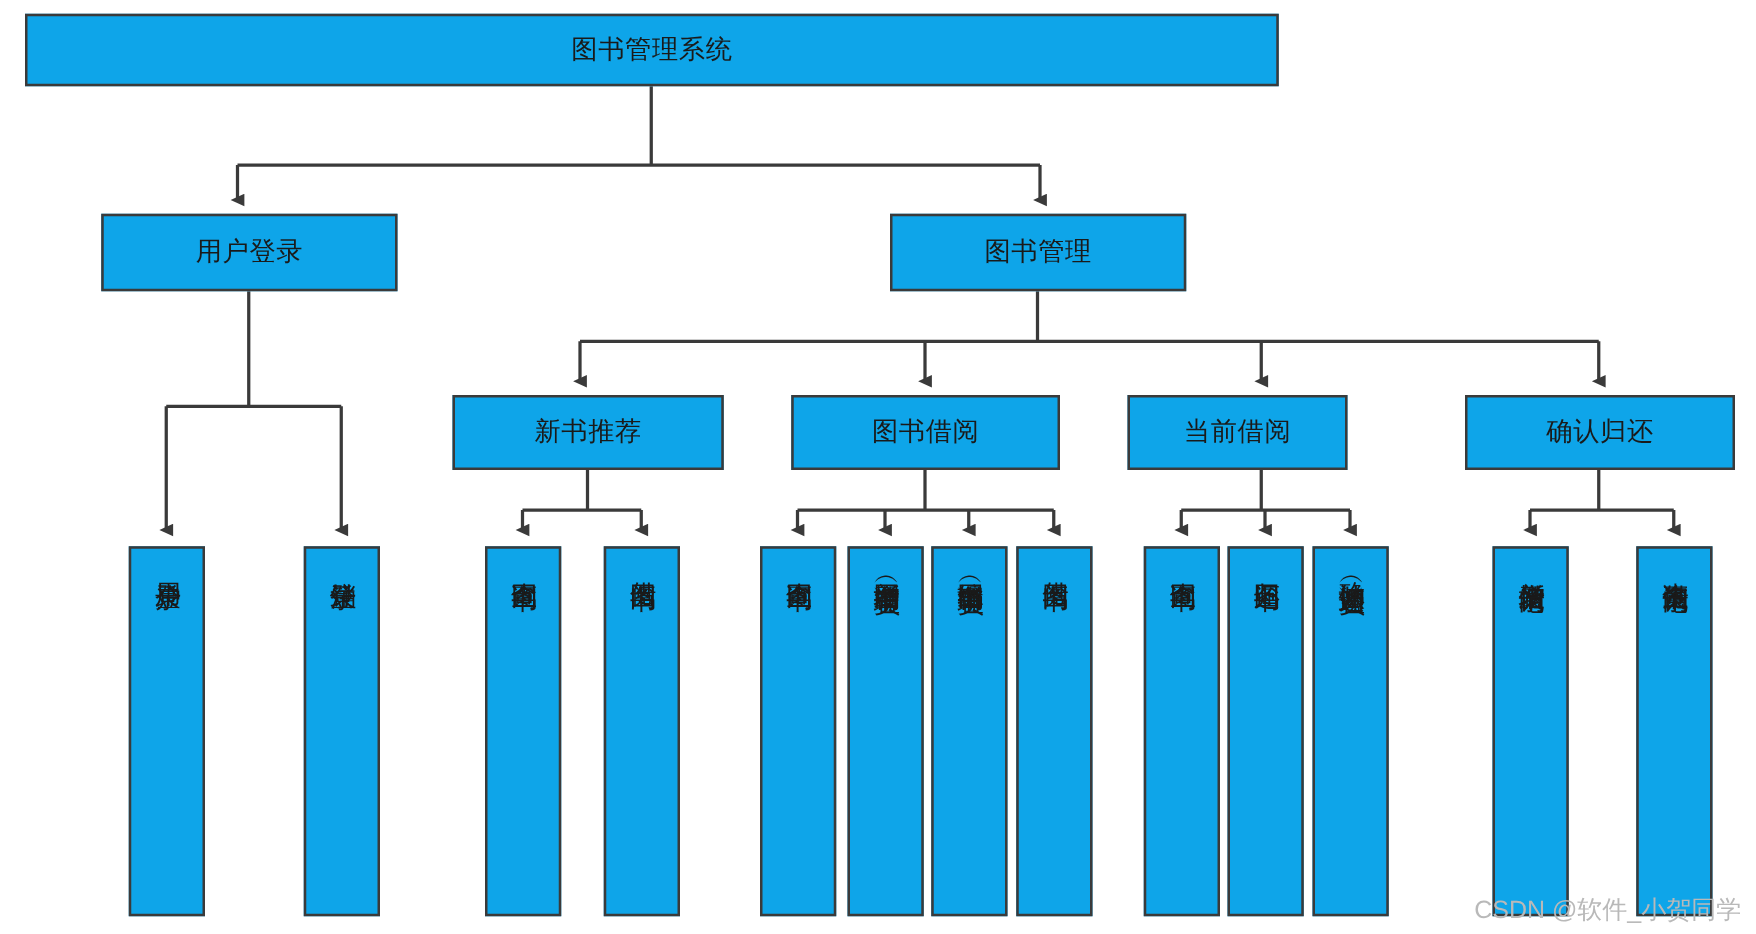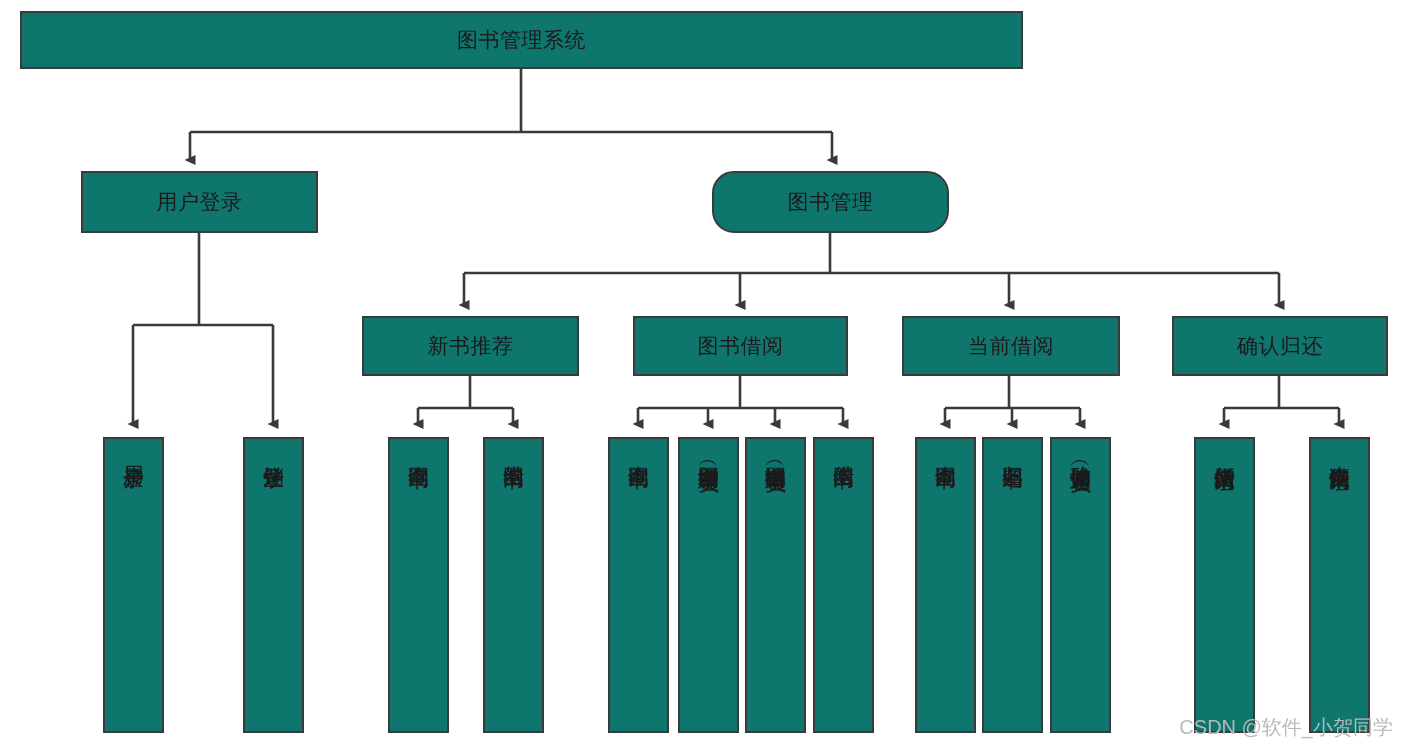--- a/index.html
+++ b/index.html
@@ -16,21 +16,21 @@
     overflow: hidden;
   }
   svg.wires {
     position: absolute;
     left: 0; top: 0;
     width: 1405px; height: 747px;
     pointer-events: none;
   }
   .node {
     position: absolute;
-    background: #0f766e;
+    background: #0ea5e9;
     border: 2.5px solid #3a3a3a;
     display: flex;
     align-items: center;
     justify-content: center;
     color: #1a1a1a;
   }
   .node .lbl {
     display: block;
     text-align: center;
     line-height: 1.18;
@@ -117,31 +117,31 @@
     </g>
   </svg>
 
   <div class="node horiz" style="left:20px; top:11px; width:1003px; height:58px;">
     <span class="lbl">图书管理系统</span>
   </div>
 
   <div class="node horiz" style="left:81px; top:171px; width:237px; height:62px;">
     <span class="lbl">用户登录</span>
   </div>
-  <div class="node horiz" style="left:712px; top:171px; width:237px; height:62px;border-radius:22px;">
+  <div class="node horiz" style="left:712px; top:171px; width:237px; height:62px;">
     <span class="lbl">图书管理</span>
   </div>
 
   <div class="node horiz" style="left:362px; top:316px; width:217px; height:60px;">
     <span class="lbl">新书推荐</span>
   </div>
   <div class="node horiz" style="left:633px; top:316px; width:215px; height:60px;">
     <span class="lbl">图书借阅</span>
   </div>
-  <div class="node horiz" style="left:902px; top:316px; width:218px; height:60px;">
+  <div class="node horiz" style="left:902px; top:316px; width:176px; height:60px;">
     <span class="lbl">当前借阅</span>
   </div>
   <div class="node horiz" style="left:1172px; top:316px; width:216px; height:60px;">
     <span class="lbl">确认归还</span>
   </div>
 
   <div class="node vert" style="left:103px; top:437px; width:61px; height:296px;">
     <span class="lbl">用户登录</span>
   </div>
   <div class="node vert" style="left:243px; top:437px; width:61px; height:296px;">

